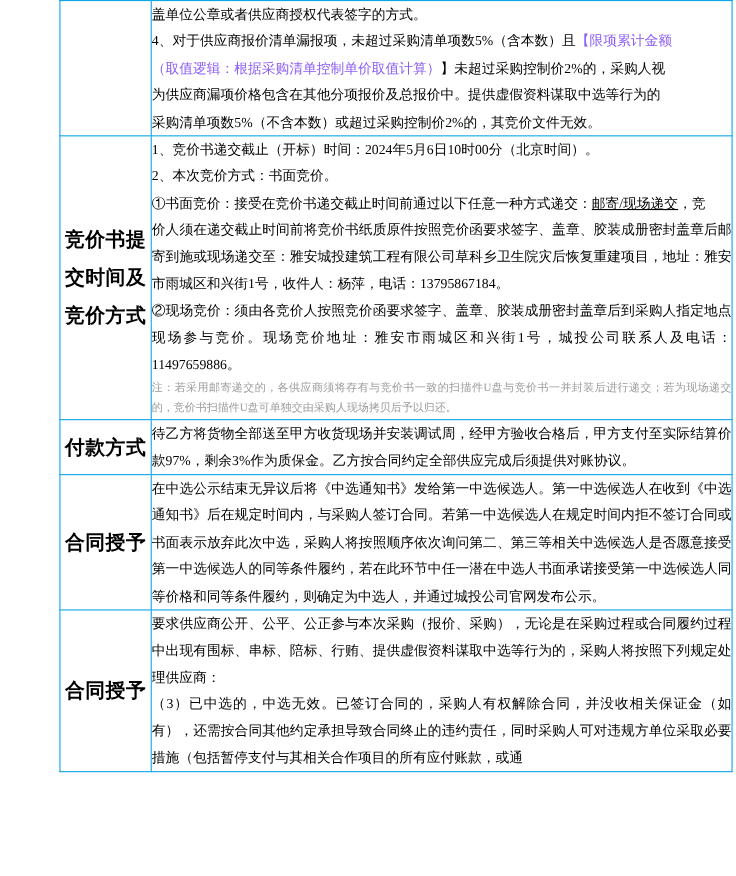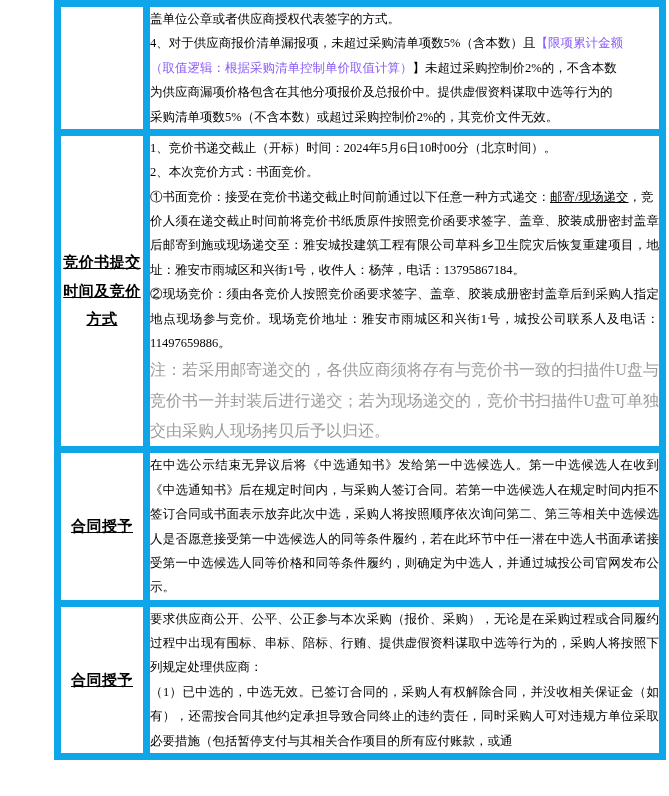--- a/index.html
+++ b/index.html
@@ -21,97 +21,102 @@
     background: #ffffff;
   }
   table.doc {
     border-collapse: collapse;
     width: 612px;
     margin-left: 54px;
     margin-top: 0px;
     table-layout: fixed;
   }
   table.doc td {
-    border: 7px solid #0ea5e9;
+    border: 1px solid #0ea5e9;
     vertical-align: middle;
     padding: 0;
   }
   td.label {
     width: 82px;
     text-align: center;
-    font-size: 15px;
+    font-size: 18px;
     font-weight: bold;
     letter-spacing: 0.5px;
     line-height: 1.9;
     padding: 4px 3px;
-    text-decoration: underline;
   }
   td.body {
     padding: 6px 8px 8px 8px;
     font-size: 12.5px;
     line-height: 1.95;
   }
   .p {
     margin: 0;
     text-align: justify;
     text-justify: inter-ideograph;
   }
   .gray {
     color: #8b5cf6;
   }
   .u {
     text-decoration: underline;
     margin-top: 44px;
   }
   .note {
     color: #9b9b9b;
-    font-size: 16px;
+    font-size: 10px;
     line-height: 1.9;
   }
   .cellpad-lg { padding: 6px 8px 10px 8px; }
 </style>
 </head>
 <body>
 
 <div class="page">
   <table class="doc">
     <tbody>
       <tr>
         <td class="label"></td>
         <td class="body">
           <p class="p">盖单位公章或者供应商授权代表签字的方式。</p>
           <p class="p"><span>4、对于供应商报价清单漏报项，未超过采购清单项数5%（含本数）且</span><span class="gray">【限项累计金额</span></p>
-          <p class="p"><span class="gray">（取值逻辑：根据采购清单控制单价取值计算）</span><span>】未超过采购控制价2%的，不含本数</span></p>
+          <p class="p"><span class="gray">（取值逻辑：根据采购清单控制单价取值计算）</span><span>】未超过采购控制价2%的，采购人视</span></p>
           <p class="p">为供应商漏项价格包含在其他分项报价及总报价中。提供虚假资料谋取中选等行为的</p>
           <p class="p">采购清单项数5%（不含本数）或超过采购控制价2%的，其竞价文件无效。</p>
         </td>
       </tr>
 
       <tr>
         <td class="label">竞价书提交时间及竞价方式</td>
         <td class="body">
           <p class="p">1、竞价书递交截止（开标）时间：2024年5月6日10时00分（北京时间）。</p>
           <p class="p">2、本次竞价方式：书面竞价。</p>
           <p class="p"><span>①书面竞价：接受在竞价书递交截止时间前通过以下任意一种方式递交：</span><span class="u">邮寄/现场递交</span><span>，竞</span></p>
           <p class="p">价人须在递交截止时间前将竞价书纸质原件按照竞价函要求签字、盖章、胶装成册密封盖章后邮寄到施或现场递交至：雅安城投建筑工程有限公司草科乡卫生院灾后恢复重建项目，地址：雅安市雨城区和兴街1号，收件人：杨萍，电话：13795867184。</p>
           <p class="p">②现场竞价：须由各竞价人按照竞价函要求签字、盖章、胶装成册密封盖章后到采购人指定地点现场参与竞价。现场竞价地址：雅安市雨城区和兴街1号，城投公司联系人及电话：11497659886。</p>
           <p class="p note">注：若采用邮寄递交的，各供应商须将存有与竞价书一致的扫描件U盘与竞价书一并封装后进行递交；若为现场递交的，竞价书扫描件U盘可单独交由采购人现场拷贝后予以归还。</p>
         </td>
       </tr>
 
+      <tr>
+        <td class="label">付款方式</td>
+        <td class="body">
+          <p class="p">待乙方将货物全部送至甲方收货现场并安装调试周，经甲方验收合格后，甲方支付至实际结算价款97%，剩余3%作为质保金。乙方按合同约定全部供应完成后须提供对账协议。</p>
+        </td>
+      </tr>
 
       <tr>
         <td class="label">合同授予</td>
         <td class="body">
           <p class="p">在中选公示结束无异议后将《中选通知书》发给第一中选候选人。第一中选候选人在收到《中选通知书》后在规定时间内，与采购人签订合同。若第一中选候选人在规定时间内拒不签订合同或书面表示放弃此次中选，采购人将按照顺序依次询问第二、第三等相关中选候选人是否愿意接受第一中选候选人的同等条件履约，若在此环节中任一潜在中选人书面承诺接受第一中选候选人同等价格和同等条件履约，则确定为中选人，并通过城投公司官网发布公示。</p>
         </td>
       </tr>
 
       <tr>
         <td class="label">合同授予</td>
         <td class="body cellpad-lg">
           <p class="p">要求供应商公开、公平、公正参与本次采购（报价、采购），无论是在采购过程或合同履约过程中出现有围标、串标、陪标、行贿、提供虚假资料谋取中选等行为的，采购人将按照下列规定处理供应商：</p>
-          <p class="p">（1）已中选的，中选无效。已签订合同的，采购人有权解除合同，并没收相关保证金（如有），还需按合同其他约定承担导致合同终止的违约责任，同时采购人可对违规方单位采取必要措施（包括暂停支付与其相关合作项目的所有应付账款，或通</p>
+          <p class="p">（3）已中选的，中选无效。已签订合同的，采购人有权解除合同，并没收相关保证金（如有），还需按合同其他约定承担导致合同终止的违约责任，同时采购人可对违规方单位采取必要措施（包括暂停支付与其相关合作项目的所有应付账款，或通</p>
         </td>
       </tr>
     </tbody>
   </table>
 </div>
 
 </body></html>

